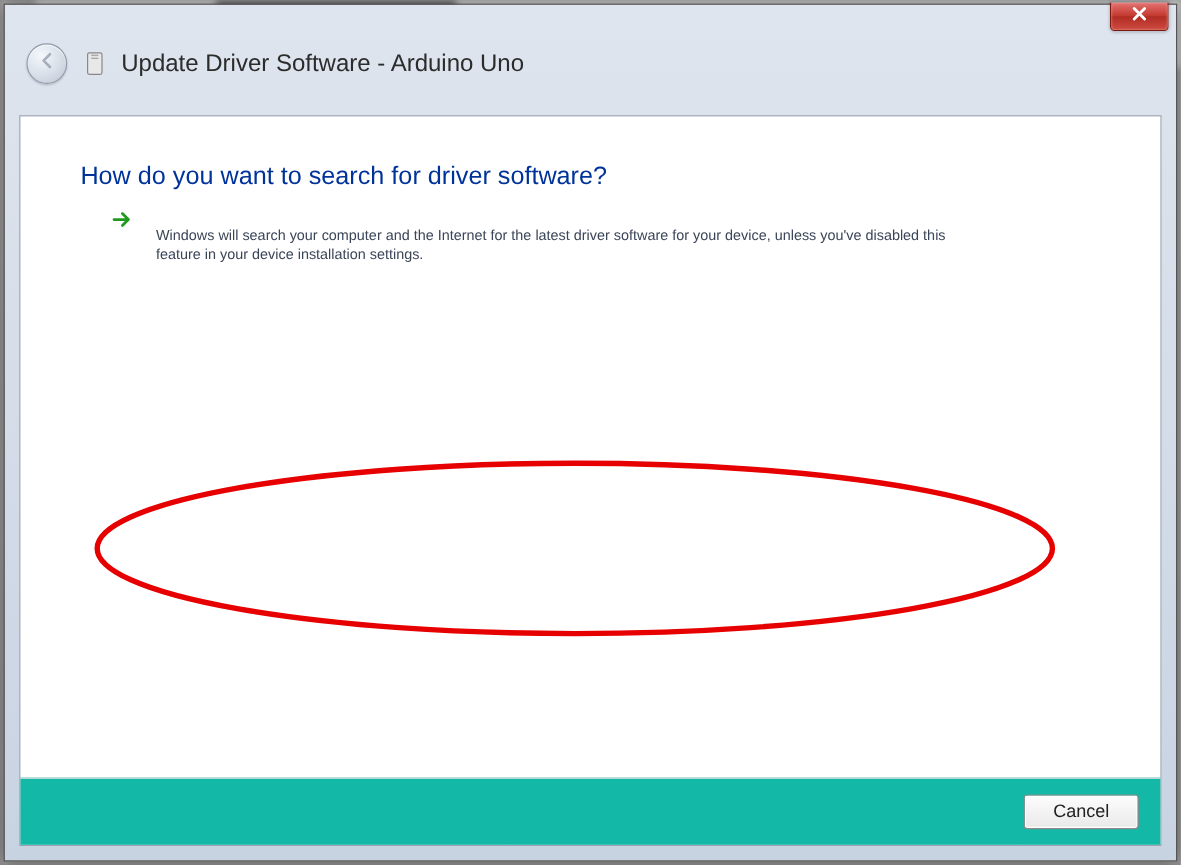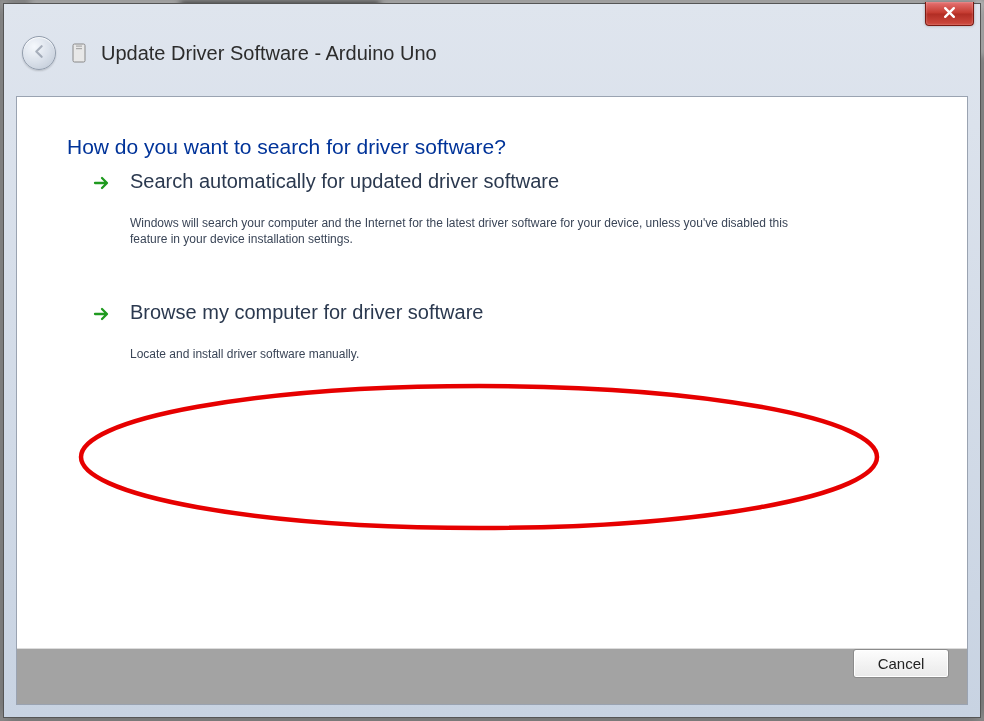--- a/index.html
+++ b/index.html
@@ -131,23 +131,24 @@
       font-size: 12px;
       color: #3a4557;
       line-height: 1.35;
       max-width: 680px;
       margin-top: 20px;
     }
     .footer {
       position: absolute;
       left: 0; right: 0; bottom: 0;
       height: 56px;
-      background: #a3a3a3;
+      background: #14b8a6;
       border-top: 1px solid #dcdcdc;
       display: flex;
+      align-items: center;
       justify-content: flex-end;
       padding: 0 18px;
     }
     .cancel-btn {
       min-width: 96px;
       height: 29px;
       font-size: 15px;
       font-family: inherit;
       color: #222;
       background: linear-gradient(#fdfdfd, #e9e9e9);
@@ -205,36 +206,24 @@
     <div class="content-inner">
       <h1 class="heading">How do you want to search for driver software?</h1>
 
       <div class="option">
         <div class="arrow-icon">
           <svg viewBox="0 0 20 20">
             <path d="M3 10 L14 10 M10 5 L15 10 L10 15" stroke="#1f9a1f" stroke-width="2.3" fill="none" stroke-linecap="round" stroke-linejoin="round"></path>
           </svg>
         </div>
         <div class="option-text">
-          <div class="option-title">Search automatically for updated driver software</div>
           <div class="option-desc">Windows will search your computer and the Internet for the latest driver software for your device, unless you've disabled this feature in your device installation settings.</div>
         </div>
       </div>
 
-      <div class="option">
-        <div class="arrow-icon">
-          <svg viewBox="0 0 20 20">
-            <path d="M3 10 L14 10 M10 5 L15 10 L10 15" stroke="#1f9a1f" stroke-width="2.3" fill="none" stroke-linecap="round" stroke-linejoin="round"></path>
-          </svg>
-        </div>
-        <div class="option-text">
-          <div class="option-title">Browse my computer for driver software</div>
-          <div class="option-desc">Locate and install driver software manually.</div>
-        </div>
-      </div>
 
       <div class="highlight-ellipse">
         <svg viewBox="0 0 820 165">
           <ellipse cx="410" cy="82" rx="398" ry="71" fill="none" stroke="#e60000" stroke-width="4.5"></ellipse>
         </svg>
       </div>
     </div>
 
     <div class="footer">
       <button class="cancel-btn">Cancel</button>

